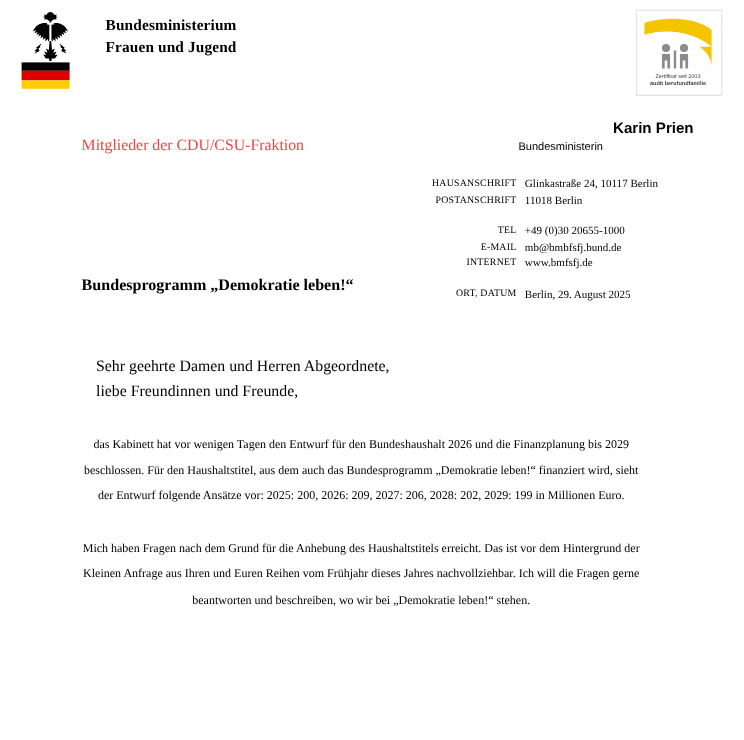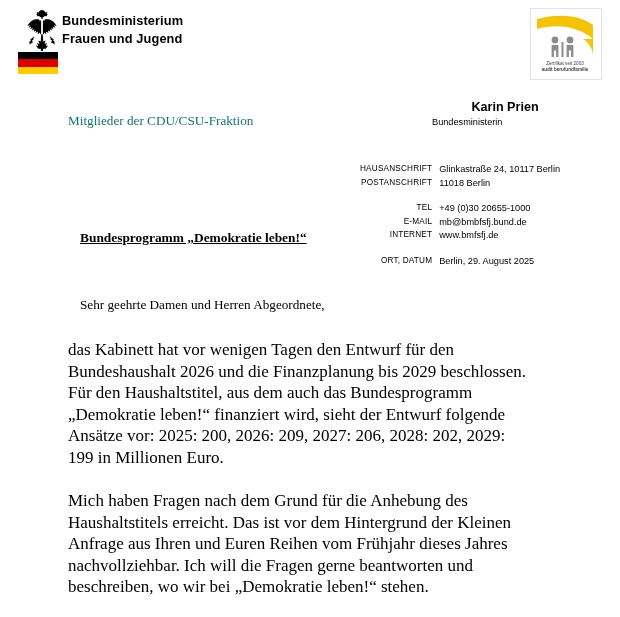--- a/index.html
+++ b/index.html
@@ -42,23 +42,23 @@
     display: block;
     height: 7.3px;
     width: 100%;
   }
   .flag .f-black { background: #000000; }
   .flag .f-red   { background: #DD0000; }
   .flag .f-gold  { background: #FFCC00; }
 
   .ministry-name {
     position: absolute;
-    left: 62px;
+    left: 88px;
     top: 12px;
-    font-family: Liberation Sans, sans-serif;
+    font-family: Liberation Serif, serif;
     font-size: 12.8px;
     line-height: 18px;
     font-weight: bold;
     color: #000000;
     letter-spacing: 0.1px;
   }
 
   
   .audit-logo {
     position: absolute;
@@ -75,55 +75,54 @@
   .body-area {
     position: relative;
   }
   .recipient {
     position: absolute;
     left: 68px;
     top: 19px;
     font-family: "Liberation Serif", serif;
     font-size: 13.2px;
     line-height: 20px;
-    color: #0f766e;
+    color: #ef4444;
   }
 
   .sender {
     position: absolute;
     left: 360px;
     top: 8px;
     width: 250px;
   }
   .sender-name {
     font-family: "Liberation Sans", sans-serif;
     font-size: 12.6px;
     font-weight: bold;
-    text-align: center;
+    text-align: right;
     width: 146px;
     margin-left: 72px;
   }
   .sender-role {
     font-family: "Liberation Sans", sans-serif;
     font-size: 9.2px;
     text-align: left;
     width: 146px;
     margin-left: 72px;
     margin-top: 3px;
   }
 
   .info-table {
     position: absolute;
     left: 360px;
     top: 55px;
-    font-family: Liberation Sans, sans-serif;
+    font-family: Liberation Serif, serif;
     font-size: 8.2px;
     color: #000;
     border-collapse: collapse;
-    margin-top: 16px;
   }
   .info-table td {
     padding: 0 0 1px 0;
     vertical-align: top;
     line-height: 12.6px;
   }
   .info-table td.lbl {
     text-align: right;
     padding-right: 7px;
     color: #000;
@@ -140,33 +139,32 @@
   .letter {
     position: absolute;
     left: 68px;
     top: 230px;
     width: 470px;
   }
   .subject {
     font-family: "Liberation Serif", serif;
     font-size: 13.4px;
     font-weight: bold;
-    margin: 0 0 48px 12px;
-    text-decoration: underline;
+    margin: 0 0 48px 0;
   }
   .salutation {
     font-size: 13.2px;
     line-height: 21px;
     margin: 0 0 24px 12px;
   }
   .para {
-    font-size: 17px;
+    font-size: 10px;
     line-height: 21.5px;
     margin: 0 4px 22px 0;
-    text-align: left;
+    text-align: center;
   }
 </style>
 </head>
 <body>
 
 <div class="header">
 
   <div class="eagle-block">
     <svg class="eagle-svg" width="48" height="46" viewBox="0 0 48 46" aria-hidden="true">
       <g fill="#000000">
@@ -256,17 +254,18 @@
     </tr>
   </tbody>
     </table>
 </div>
 
 <div class="letter">
   <p class="subject">Bundesprogramm „Demokratie leben!“</p>
 
   <div class="salutation">
     <div>Sehr geehrte Damen und Herren Abgeordnete,</div>
+    <div>liebe Freundinnen und Freunde,</div>
   </div>
 
   <p class="para">das Kabinett hat vor wenigen Tagen den Entwurf für den Bundeshaushalt 2026 und die Finanzplanung bis 2029 beschlossen. Für den Haushaltstitel, aus dem auch das Bundesprogramm „Demokratie leben!“ finanziert wird, sieht der Entwurf folgende Ansätze vor: 2025: 200, 2026: 209, 2027: 206, 2028: 202, 2029: 199 in Millionen Euro.</p>
   <p class="para">Mich haben Fragen nach dem Grund für die Anhebung des Haushaltstitels erreicht. Das ist vor dem Hintergrund der Kleinen Anfrage aus Ihren und Euren Reihen vom Frühjahr dieses Jahres nachvollziehbar. Ich will die Fragen gerne beantworten und beschreiben, wo wir bei „Demokratie leben!“ stehen.</p>
 </div>
 
 </body></html>

